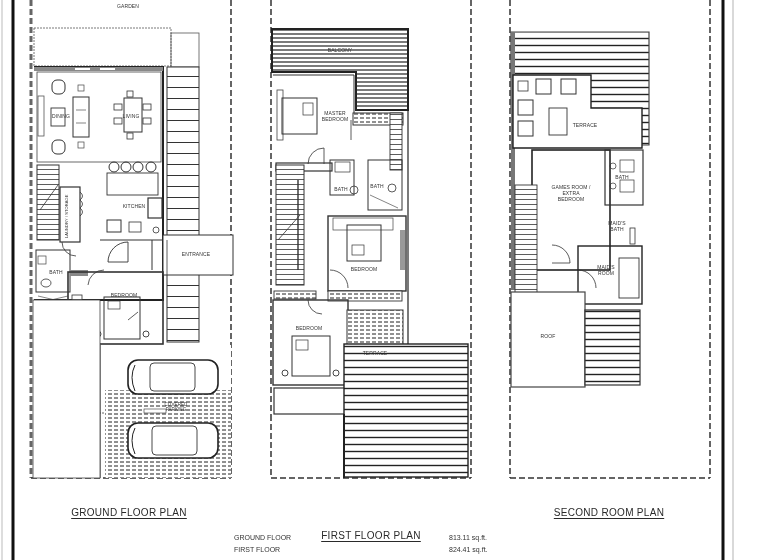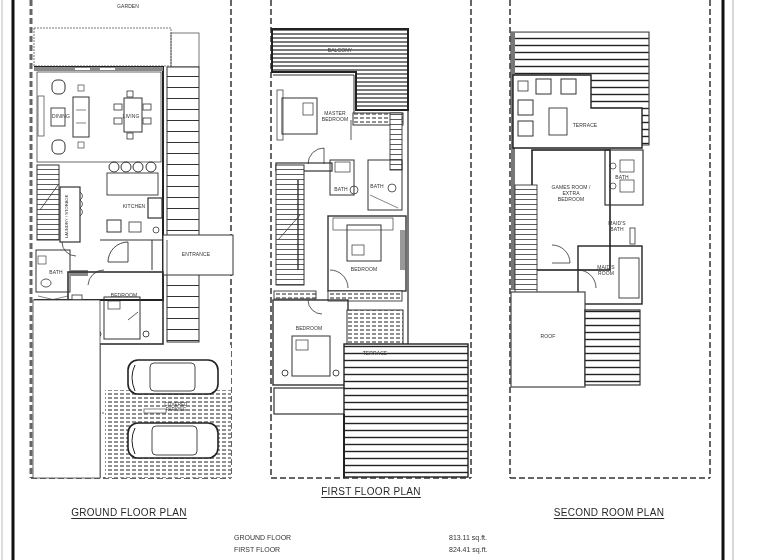--- a/index.html
+++ b/index.html
@@ -252,21 +252,21 @@
 <div class="lbl c" style="left:375px;top:350px;">TERRACE</div>
 
 <div class="lbl c" style="left:585px;top:122px;">TERRACE</div>
 <div class="lbl c" style="left:571px;top:184px;width:44px;white-space:normal;line-height:6px;">GAMES ROOM / EXTRA BEDROOM</div>
 <div class="lbl c" style="left:622px;top:174px;">BATH</div>
 <div class="lbl c" style="left:617px;top:220px;width:18px;white-space:normal;line-height:6px;">MAID'S BATH</div>
 <div class="lbl c" style="left:606px;top:264px;width:22px;white-space:normal;line-height:6px;">MAID'S ROOM</div>
 <div class="lbl c" style="left:548px;top:333px;">ROOF</div>
 
 <div class="title" style="left:129px;top:507px;">GROUND FLOOR PLAN</div>
-<div class="title" style="left:371px;top:486px;">FIRST FLOOR PLAN</div>
+<div class="title" style="left:371px;top:530px;">FIRST FLOOR PLAN</div>
 <div class="title" style="left:609px;top:507px;">SECOND ROOM PLAN</div>
 
 <div>
   <div class="area-row" style="left:234px;top:534px;">GROUND FLOOR</div>
   <div class="area-row" style="left:449px;top:534px;">813.11 sq.ft.</div>
   <div class="area-row" style="left:234px;top:546px;">FIRST FLOOR</div>
   <div class="area-row" style="left:449px;top:546px;">824.41 sq.ft.</div>
 </div>
 
 </body></html>

